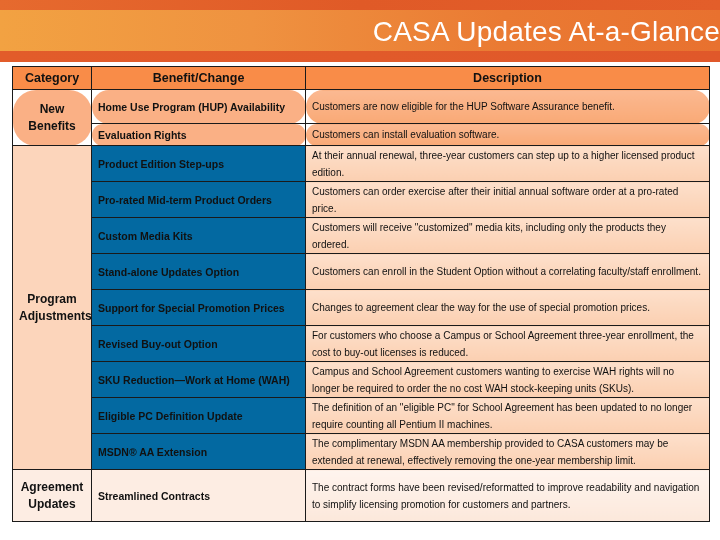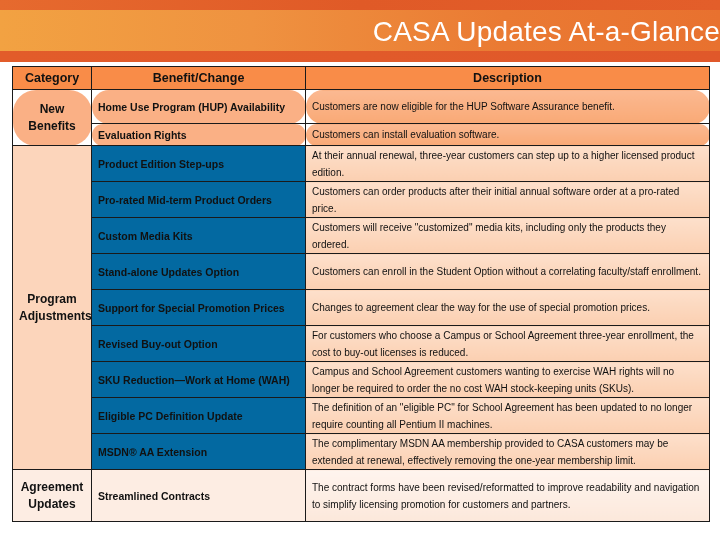--- a/index.html
+++ b/index.html
@@ -102,21 +102,21 @@
       <td class="desc">Customers can install evaluation software.</td>
     </tr>
 
     <tr class="g-prog h-std">
       <td class="cat prog" rowspan="9">Program Adjustments</td>
       <td class="ben">Product Edition Step-ups</td>
       <td class="desc">At their annual renewal, three-year customers can step up to a higher licensed product edition.</td>
     </tr>
     <tr class="g-prog h-std">
       <td class="ben">Pro-rated Mid-term Product Orders</td>
-      <td class="desc">Customers can order products after their initial annual software order at a pro-rated price.</td>
+      <td class="desc">Customers can order exercise after their initial annual software order at a pro-rated price.</td>
     </tr>
     <tr class="g-prog h-std">
       <td class="ben">Custom Media Kits</td>
       <td class="desc">Customers will receive "customized" media kits, including only the products they ordered.</td>
     </tr>
     <tr class="g-prog h-std">
       <td class="ben">Stand-alone Updates Option</td>
       <td class="desc">Customers can enroll in the Student Option without a correlating faculty/staff enrollment.</td>
     </tr>
     <tr class="g-prog h-std">

